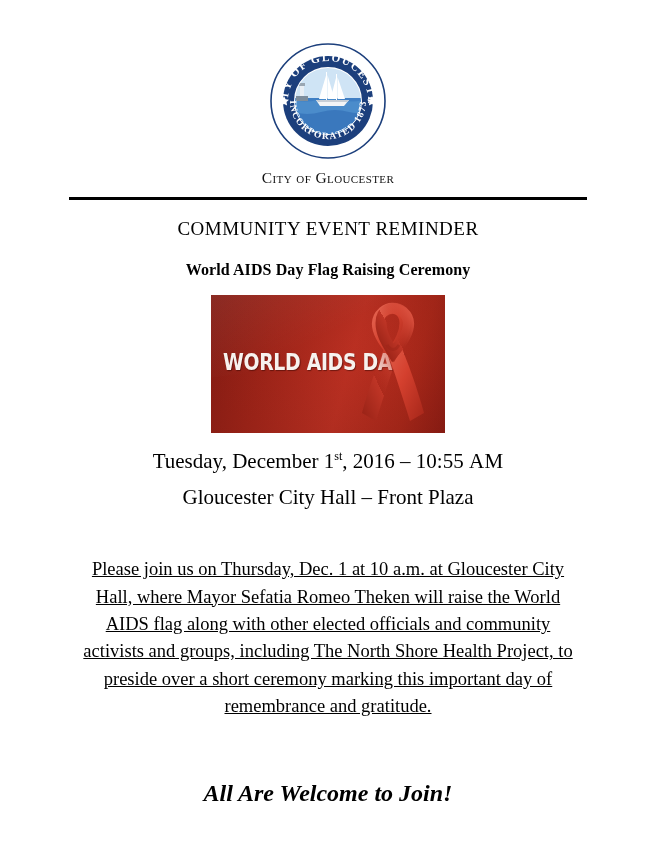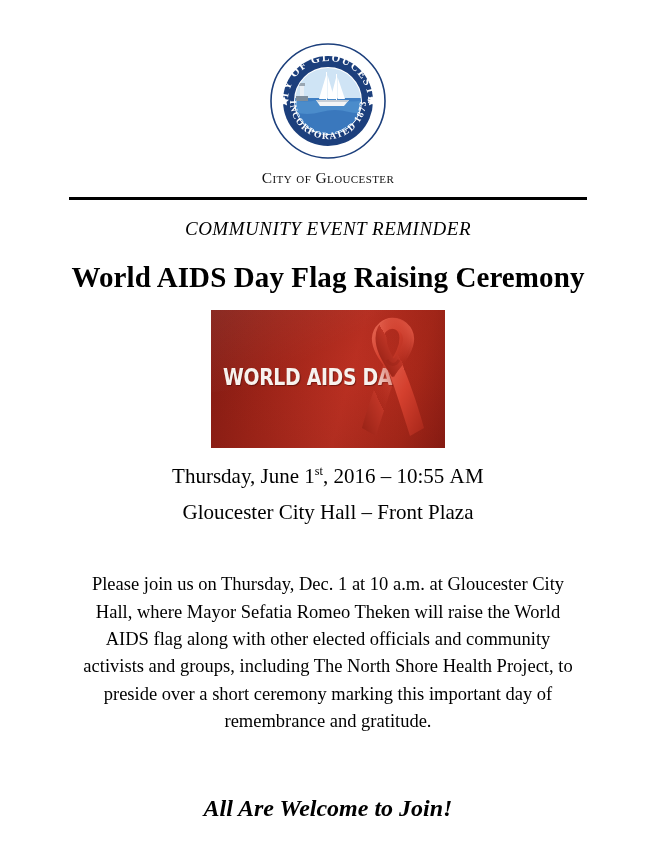--- a/index.html
+++ b/index.html
@@ -54,27 +54,26 @@
     background: #000000;
     margin-top: 10px;
   }
 
   
   .reminder {
     margin-top: 18px;
     font-size: 19px;
     letter-spacing: 0.5px;
     text-align: center;
-    font-style: italic;
   }
 
   
   .event-title {
     margin-top: 21px;
-    font-size: 29px;
+    font-size: 16px;
     font-weight: bold;
     text-align: left;
     letter-spacing: 0.1px;
   }
 
   
   .banner {
     margin-top: 16px;
     width: 234px;
     height: 138px;
@@ -140,21 +139,21 @@
   }
 
   
   .body-copy {
     margin-top: 46px;
     width: 490px;
     text-align: center;
     font-size: 18.5px;
     line-height: 1.48;
   }
-  .body-copy p { margin: 0; }
+  .body-copy p { margin: 0; text-decoration: underline; }
 
   
   .closing {
     margin-top: 60px;
     font-size: 24px;
     font-weight: bold;
     font-style: italic;
     text-align: center;
   }
 </style>
@@ -244,21 +243,21 @@
       <path d="M52,40 C61,62 70,86 77,112 L63,120 C55,94 47,70 40,50 Z" fill="url(#ribGrad)"></path>
 
       <path d="M46,52 C30,34 26,20 36,11 C46,3 58,9 58,22 C58,33 52,42 46,52 Z" fill="none" stroke="url(#ribGrad)" stroke-width="11" stroke-linecap="round"></path>
       <path d="M46,52 C62,34 66,20 56,11 C46,3 34,9 34,22 C34,33 40,42 46,52 Z" fill="none" stroke="url(#ribGrad2)" stroke-width="11" stroke-linecap="round"></path>
 
       <path d="M40,44 C44,50 48,50 52,44" fill="none" stroke="#9b2317" stroke-width="3" opacity="0.5"></path>
     </svg>
   </div>
 
   <div class="date-line">
-    <span>Thursday, June 1</span><sup>st</sup><span>, 2016 – 10:55 </span><span class="smallcaps">AM</span>
+    <span>Tuesday, December 1</span><sup>st</sup><span>, 2016 – 10:55 </span><span class="smallcaps">AM</span>
   </div>
 
   <div class="location-line">Gloucester City Hall – Front Plaza</div>
 
   <div class="body-copy">
     <p>Please join us on Thursday, Dec. 1 at 10 a.m. at Gloucester City Hall, where Mayor Sefatia Romeo Theken will raise the World AIDS flag along with other elected officials and community activists and groups, including The North Shore Health Project, to preside over a short ceremony marking this important day of remembrance and gratitude.</p>
   </div>
 
   <div class="closing">All Are Welcome to Join!</div>
 

